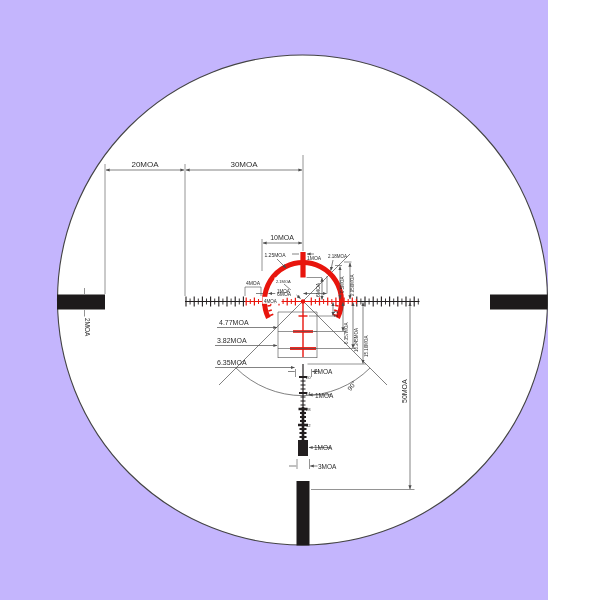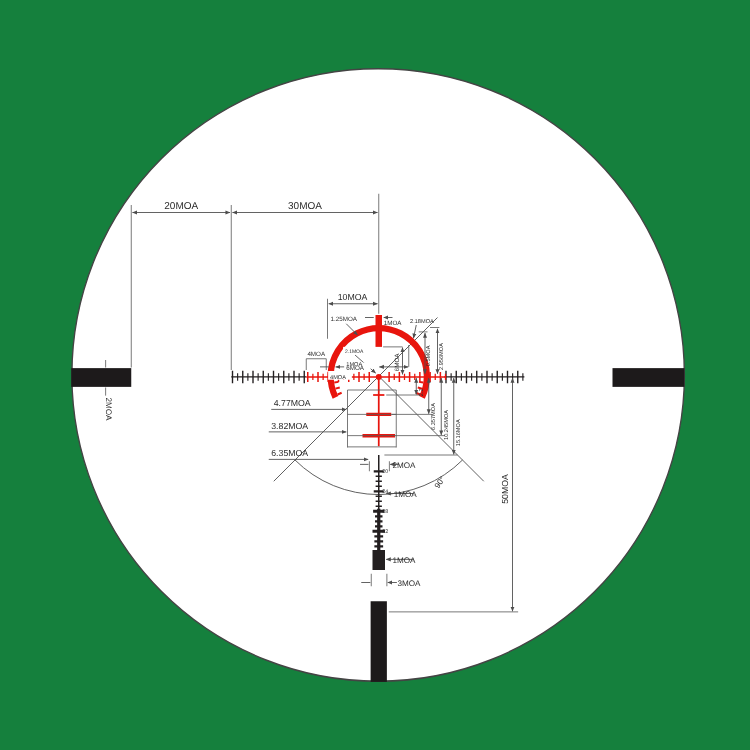--- a/index.html
+++ b/index.html
@@ -1,16 +1,16 @@
 <!DOCTYPE html>
 <html><head>
 <meta charset="utf-8">
 <style>
   html,body{margin:0;padding:0;background:#ffffff;}
-  .stage{width:600px;height:600px;position:relative;background:#15803d;overflow:hidden;}
+  .stage{width:548px;height:600px;position:relative;background:#c4b5fd;overflow:hidden;}
   svg{display:block;}
   text{font-family:"Liberation Sans","DejaVu Sans",sans-serif;fill:#2b2b2b;}
   .fs8{font-size:8px}.fs7{font-size:7px}.fs65{font-size:6.5px}
   .fs5{font-size:5px}.fs45{font-size:4.5px}.fs42{font-size:4.2px}.fs4{font-size:4px}
   .mid{text-anchor:middle}
   .dim{stroke:#4d4d4d;stroke-width:0.7;fill:none}
   .ext{stroke:#5a5a5a;stroke-width:0.65;fill:none}
   .constr{stroke:#4a4a4a;stroke-width:0.7;fill:none}
   .ret{stroke:#231f20;fill:none}
   .red{stroke:#e8150d;fill:none}

